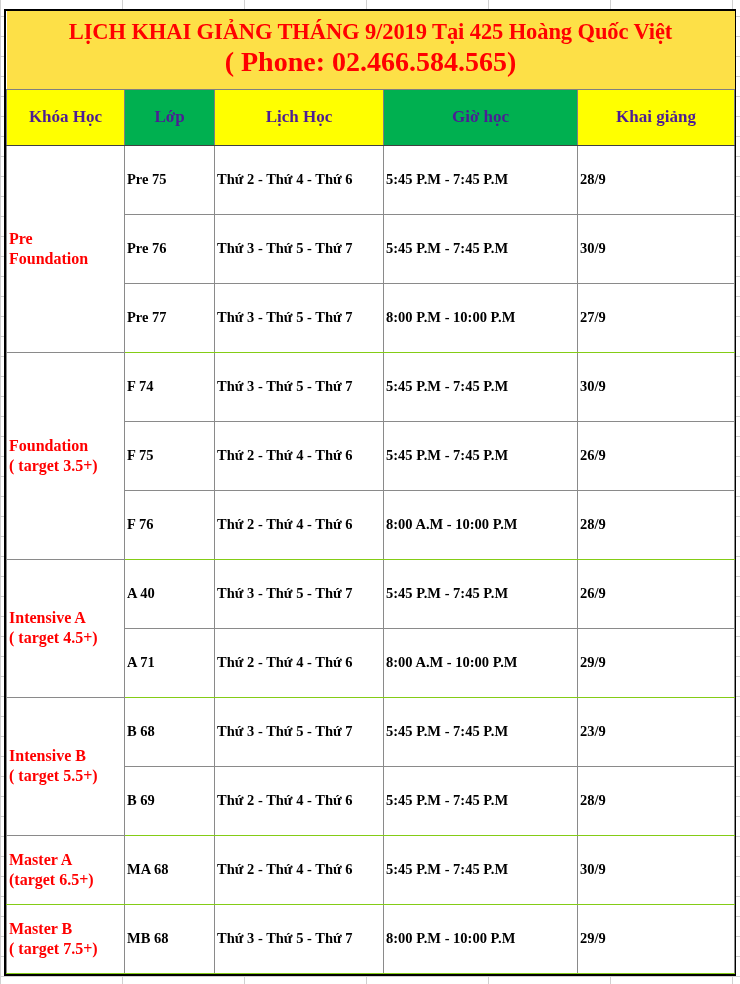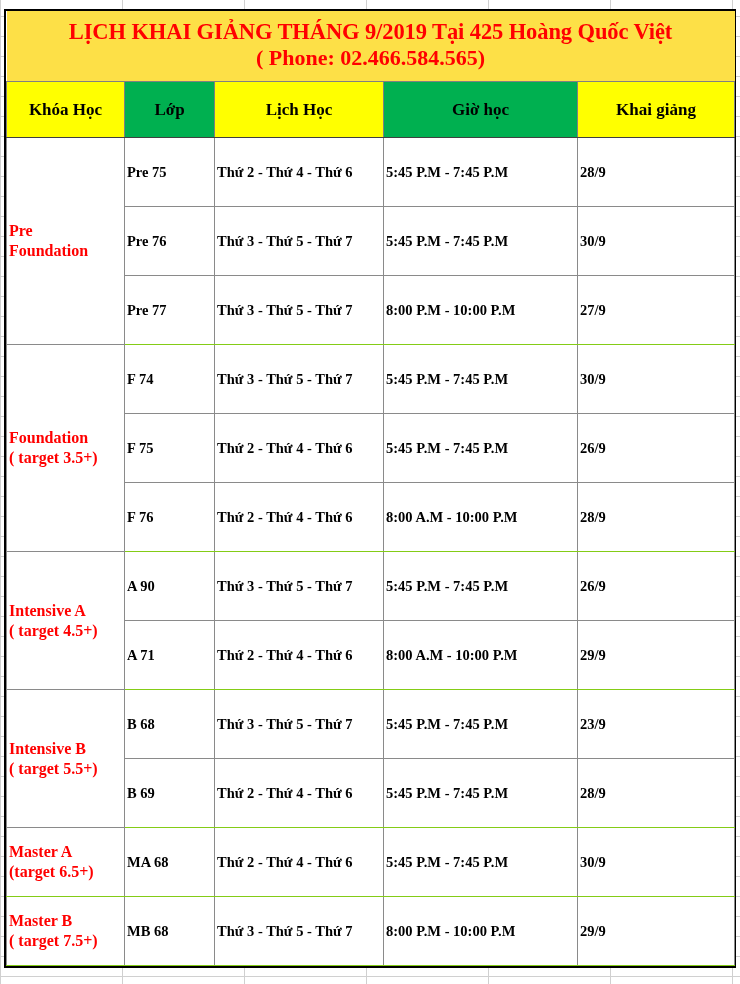--- a/index.html
+++ b/index.html
@@ -64,32 +64,32 @@
     color: #ff0000;
     font-weight: bold;
     font-size: 22.5px;
     line-height: 1.22;
     letter-spacing: -0.1px;
     white-space: nowrap;
   }
   .title-line2 {
     color: #ff0000;
     font-weight: bold;
-    font-size: 22px;
+    font-size: 28px;
     line-height: 1.22;
     white-space: nowrap;
   }
 
   th.hcell {
     height: 55px;
     text-align: center;
     vertical-align: middle;
     font-weight: bold;
     font-size: 17px;
-    color: #000000;
+    color: #4c1d95;
     border: 1px solid #808080;
     border-top: 1px solid #404040;
     border-bottom: 1px solid #404040;
     padding: 0 2px;
   }
   th.hcell.fill-yellow { background: #ffff00; }
   th.hcell.fill-green  { background: #00b050; }
 
   td.bcell {
     height: 68px;
@@ -194,21 +194,21 @@
           <td class="bcell">F 76</td>
           <td class="bcell">Thứ 2 - Thứ 4 - Thứ 6</td>
           <td class="bcell">8:00 A.M - 10:00 P.M</td>
           <td class="bcell">28/9</td>
         </tr>
         <tr class="group-start">
           <td class="bcell course-cell" rowspan="2">
             <div>Intensive A</div>
             <div>( target  4.5+)</div>
           </td>
-          <td class="bcell">A 90</td>
+          <td class="bcell">A 40</td>
           <td class="bcell">Thứ 3 - Thứ 5 - Thứ 7</td>
           <td class="bcell">5:45 P.M - 7:45 P.M</td>
           <td class="bcell">26/9</td>
         </tr>
         <tr class="group-end">
           <td class="bcell">A 71</td>
           <td class="bcell">Thứ 2 - Thứ 4 - Thứ 6</td>
           <td class="bcell">8:00 A.M - 10:00 P.M</td>
           <td class="bcell">29/9</td>
         </tr>

